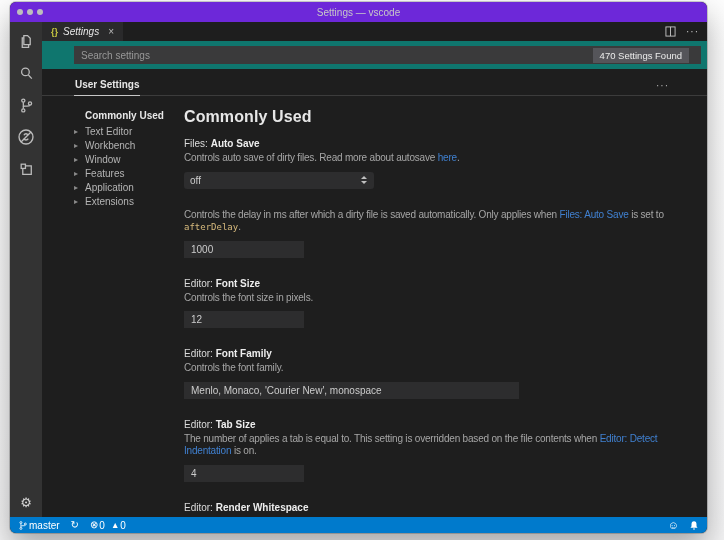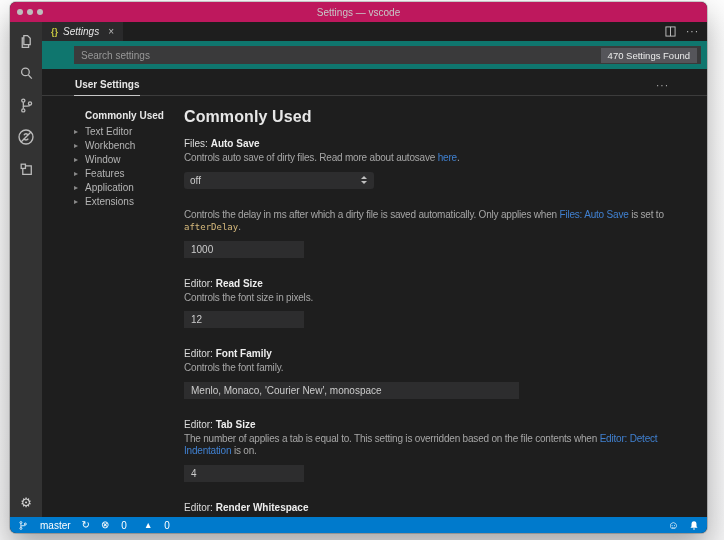--- a/index.html
+++ b/index.html
@@ -8,21 +8,21 @@
   .screen { position:relative; width:724px; height:540px; background:linear-gradient(#fdfdfd,#f4f4f5); }
 
   .window {
     position:absolute; left:10px; top:2px; width:697px; height:531px;
     border-radius:6px; overflow:hidden; display:flex; flex-direction:column;
     box-shadow:0 0 0 1px rgba(0,0,0,.18), 0 14px 30px rgba(0,0,0,.32);
     background:#1e1e1e;
   }
 
   
-  .titlebar { height:20px; flex:0 0 20px; background:#be185d; display:flex; align-items:center; position:relative; }
+  .titlebar { height:20px; flex:0 0 20px; background:#6d28d9; display:flex; align-items:center; position:relative; }
   .lights { display:flex; gap:4px; margin-left:7px; }
   .light { width:6px; height:6px; border-radius:50%; background:#bdbdbd; }
   .title { position:absolute; left:0; right:0; text-align:center; font-size:10px; color:#c8c8c8; pointer-events:none; }
 
   .mainrow { flex:1; display:flex; min-height:0; }
 
   
   .activitybar { width:32px; flex:0 0 32px; background:#333333; display:flex; flex-direction:column; align-items:center; padding-top:8px; }
   .ab-icon { width:22px; height:22px; margin-bottom:10px; display:flex; align-items:center; justify-content:center; opacity:.85; }
   .ab-icon svg { stroke:#d4d4d4; fill:none; stroke-width:1.2; }
@@ -40,21 +40,21 @@
   .tab .tab-close { color:#bbbbbb; font-size:10px; margin-left:4px; }
   .tabbar-actions { margin-left:auto; display:flex; align-items:center; gap:10px; padding-right:8px; color:#c5c5c5; }
   .split-ic svg { stroke:#c5c5c5; fill:none; stroke-width:1; }
   .more-dots { font-size:10px; letter-spacing:1px; color:#c5c5c5; }
 
   
   .searchrow { padding:5px 6px 5px 32px; background:#0f766e; }
   .searchbox { position:relative; height:18px; background:#3a3a3b; display:flex; align-items:center; }
   .searchbox input { flex:1; background:transparent; border:none; outline:none; color:#cccccc; font-size:10px; padding:0 7px; font-family:"Liberation Sans",sans-serif; }
   .searchbox input::placeholder { color:#989898; }
-  .count-badge { flex:0 0 auto; margin-right:4px; background:#55555a; color:#ececec; font-size:9.5px; padding:2px 7px; }
+  .count-badge { flex:0 0 auto; margin-right:12px; background:#55555a; color:#ececec; font-size:9.5px; padding:2px 7px; }
 
   
   .settings-tabs { display:flex; align-items:flex-end; padding:6px 0 0 32px; border-bottom:1px solid #3c3c3c; position:relative;text-align:right; }
   .stab { font-size:10px; font-weight:bold; padding:4px 1px 5px; margin-right:16px; color:#9d9d9d; position:relative; }
   .stab.active { color:#e7e7e7; }
   .stab.active::after { content:""; position:absolute; left:0; right:0; bottom:-1px; height:1px; background:#c6c6c6; }
   .stabs-more { margin-left:auto; margin-right:38px; color:#b5b5b5; font-size:10px; letter-spacing:1px; padding-bottom:4px; }
 
   
   .settingsbody { flex:1; display:flex; min-height:0; overflow:hidden; padding-top:12px; }
@@ -74,21 +74,21 @@
   .s-desc code { font-family:"DejaVu Sans Mono", monospace; font-size:9px; color:#d7ba7d; letter-spacing:0; }
   .ctl-input { height:17px; background:#2d2d2e; border:none; outline:none; color:#cccccc; font-size:10px; padding:0 7px; font-family:"Liberation Sans",sans-serif; display:block; }
   .ctl-select { height:17px; background:#2d2d2e; border-radius:3px; color:#cccccc; font-size:10px; display:flex; align-items:center; padding:0 6px; cursor:default; }
   .ctl-select .sel-val { flex:1; }
   .sel-arrows { display:flex; flex-direction:column; gap:2px; align-items:center; margin-right:1px; }
   .tri-up { width:0; height:0; border-left:3px solid transparent; border-right:3px solid transparent; border-bottom:3.5px solid #c0c0c0; }
   .tri-down { width:0; height:0; border-left:3px solid transparent; border-right:3px solid transparent; border-top:3.5px solid #c0c0c0; }
 
   
   .statusbar { height:16px; flex:0 0 16px; background:#007acc; display:flex; align-items:center; color:#ffffff; font-size:10px; padding:0 8px; }
-  .sb-item { display:flex; align-items:center; gap:12px; margin-right:11px; }
+  .sb-item { display:flex; align-items:center; gap:1px; margin-right:11px; }
   .sb-icon { display:flex; align-items:center; }
   .sb-icon svg { stroke:#ffffff; fill:none; stroke-width:1; }
   .sb-glyph { font-size:10px; line-height:1; }
   .sb-right { margin-left:auto; display:flex; align-items:center; gap:10px; }
 </style>
 </head>
 <body>
 
 <div class="screen">
   <div class="window">
@@ -216,21 +216,21 @@
                       <span class="tri-up"></span>
                       <span class="tri-down"></span>
                     </span>
                   </div>
                 </div>
                 <div class="setting">
                   <div class="s-desc"><span>Controls the delay in ms after which a dirty file is saved automatically. Only applies when </span><a>Files: Auto Save</a><span> is set to </span><code>afterDelay</code><span>.</span></div>
                   <input type="text" class="ctl-input" value="1000" style="width: 120px;">
                 </div>
                 <div class="setting">
-                  <div class="s-label"><span>Editor: </span><b>Read Size</b></div>
+                  <div class="s-label"><span>Editor: </span><b>Font Size</b></div>
                   <div class="s-desc"><span>Controls the font size in pixels.</span></div>
                   <input type="text" class="ctl-input" value="12" style="width: 120px;">
                 </div>
                 <div class="setting">
                   <div class="s-label"><span>Editor: </span><b>Font Family</b></div>
                   <div class="s-desc"><span>Controls the font family.</span></div>
                   <input type="text" class="ctl-input" value="Menlo, Monaco, 'Courier New', monospace" style="width: 335px;">
                 </div>
                 <div class="setting">
                   <div class="s-label"><span>Editor: </span><b>Tab Size</b></div>

